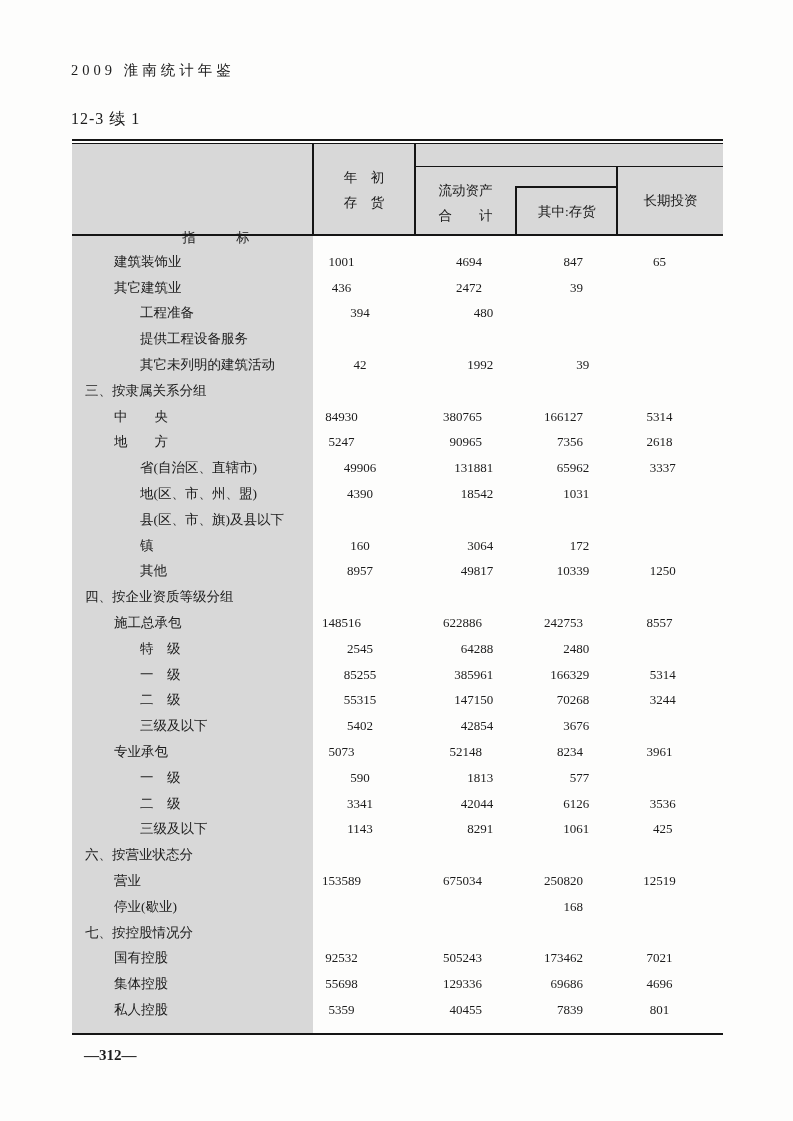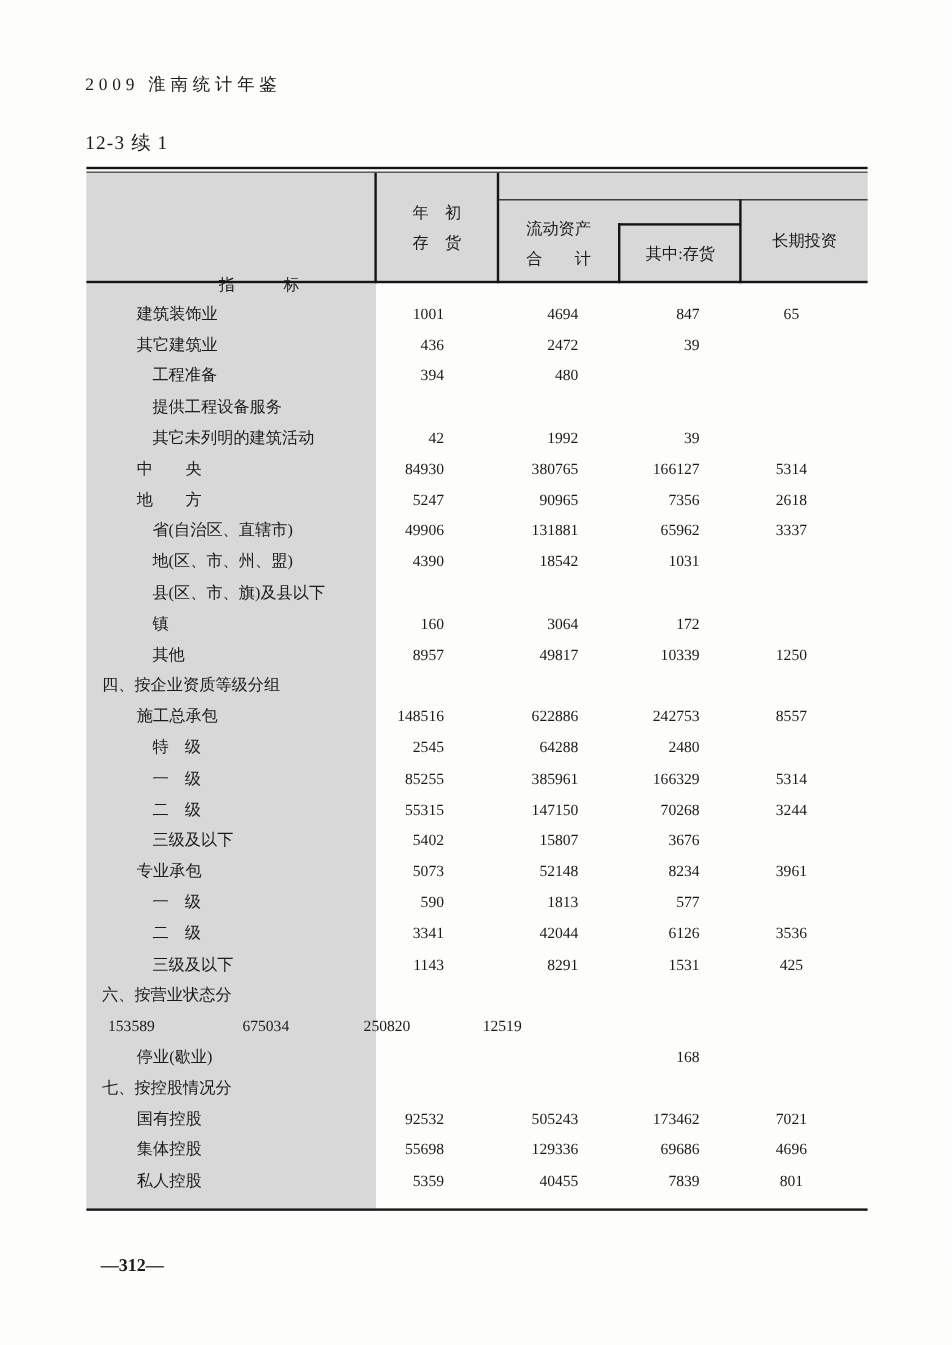--- a/index.html
+++ b/index.html
@@ -69,23 +69,23 @@
   
   .tbody {
     background: linear-gradient(to right, var(--fill) 0, var(--fill) 241px, transparent 241px);
     padding: 13px 0 10px 0;
     border-bottom: 2.5px solid var(--rule);
   }
   .row { display: flex; align-items: center; height: 25.8px; }
   .lbl { width: 241px; font-size: 13.5px; white-space: nowrap; overflow: hidden; }
   .ind0 { padding-left: 13px; }
   .ind1 { padding-left: 42px; }
-  .ind2 { padding-left: 55px; }
+  .ind2 { padding-left: 32px; margin-left: 36px; }
   .num { text-align: right; font-size: 13px; white-space: nowrap; }
-  .n0 { width: 102px; padding-right: 45px; }
+  .n0 { width: 102px; padding-right: 45px; text-align: center; }
   .n1 { width: 100px; padding-right: 33px; }
   .n2 { width: 102px; padding-right: 34px; }
   .n3 { width: 106px; padding-right: 21px; text-align: center; }
 
   .page-number {
     position: absolute;
     left: 84px; top: 1047px;
     font-size: 15px;
     white-space: nowrap;
     font-weight: bold;
@@ -159,20 +159,27 @@
           <div class="num n3"></div>
         </div>
         <div class="row">
           <div class="lbl ind2">其它未列明的建筑活动</div>
           <div class="num n0">42</div>
           <div class="num n1">1992</div>
           <div class="num n2">39</div>
           <div class="num n3"></div>
         </div>
         <div class="row">
+          <div class="lbl ind0">三、按隶属关系分组</div>
+          <div class="num n0"></div>
+          <div class="num n1"></div>
+          <div class="num n2"></div>
+          <div class="num n3"></div>
+        </div>
+        <div class="row">
           <div class="lbl ind1">中　　央</div>
           <div class="num n0">84930</div>
           <div class="num n1">380765</div>
           <div class="num n2">166127</div>
           <div class="num n3">5314</div>
         </div>
         <div class="row">
           <div class="lbl ind1">地　　方</div>
           <div class="num n0">5247</div>
           <div class="num n1">90965</div>
@@ -245,21 +252,21 @@
         <div class="row">
           <div class="lbl ind2">二　级</div>
           <div class="num n0">55315</div>
           <div class="num n1">147150</div>
           <div class="num n2">70268</div>
           <div class="num n3">3244</div>
         </div>
         <div class="row">
           <div class="lbl ind2">三级及以下</div>
           <div class="num n0">5402</div>
-          <div class="num n1">15807</div>
+          <div class="num n1">42854</div>
           <div class="num n2">3676</div>
           <div class="num n3"></div>
         </div>
         <div class="row">
           <div class="lbl ind1">专业承包</div>
           <div class="num n0">5073</div>
           <div class="num n1">52148</div>
           <div class="num n2">8234</div>
           <div class="num n3">3961</div>
         </div>
@@ -274,31 +281,32 @@
           <div class="lbl ind2">二　级</div>
           <div class="num n0">3341</div>
           <div class="num n1">42044</div>
           <div class="num n2">6126</div>
           <div class="num n3">3536</div>
         </div>
         <div class="row">
           <div class="lbl ind2">三级及以下</div>
           <div class="num n0">1143</div>
           <div class="num n1">8291</div>
-          <div class="num n2">1531</div>
+          <div class="num n2">1061</div>
           <div class="num n3">425</div>
         </div>
         <div class="row">
           <div class="lbl ind0">六、按营业状态分</div>
           <div class="num n0"></div>
           <div class="num n1"></div>
           <div class="num n2"></div>
           <div class="num n3"></div>
         </div>
         <div class="row">
+          <div class="lbl ind1">营业</div>
           <div class="num n0">153589</div>
           <div class="num n1">675034</div>
           <div class="num n2">250820</div>
           <div class="num n3">12519</div>
         </div>
         <div class="row">
           <div class="lbl ind1">停业(歇业)</div>
           <div class="num n0"></div>
           <div class="num n1"></div>
           <div class="num n2">168</div>

